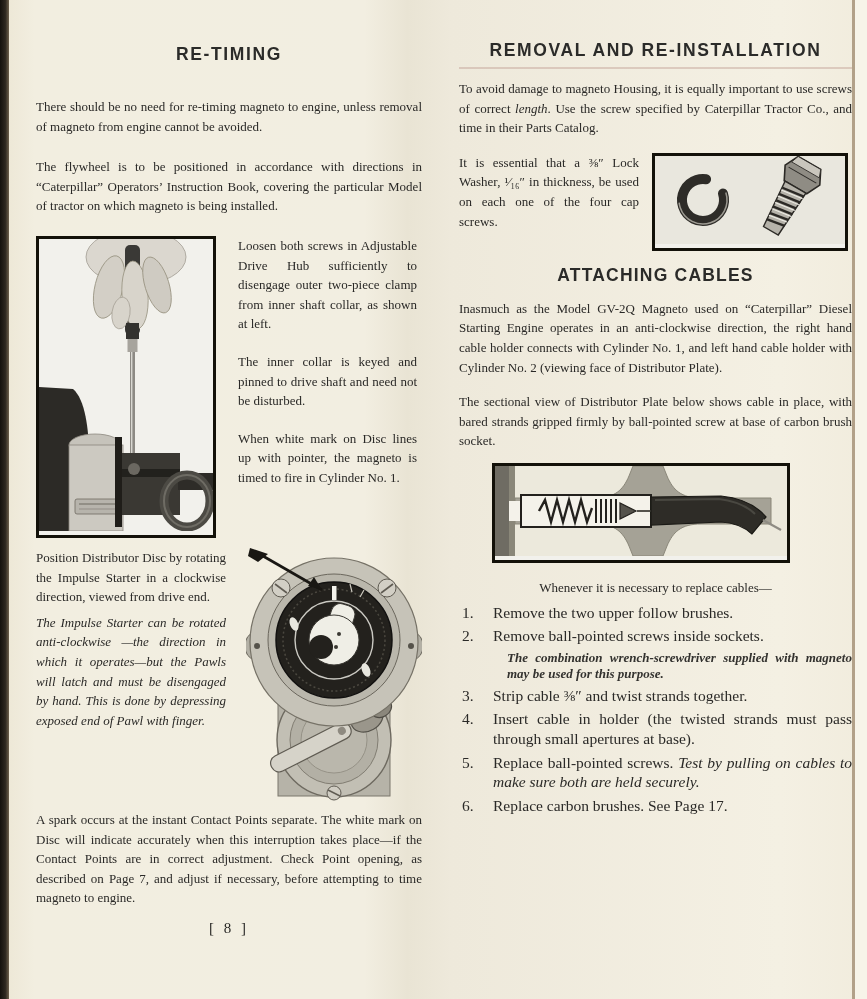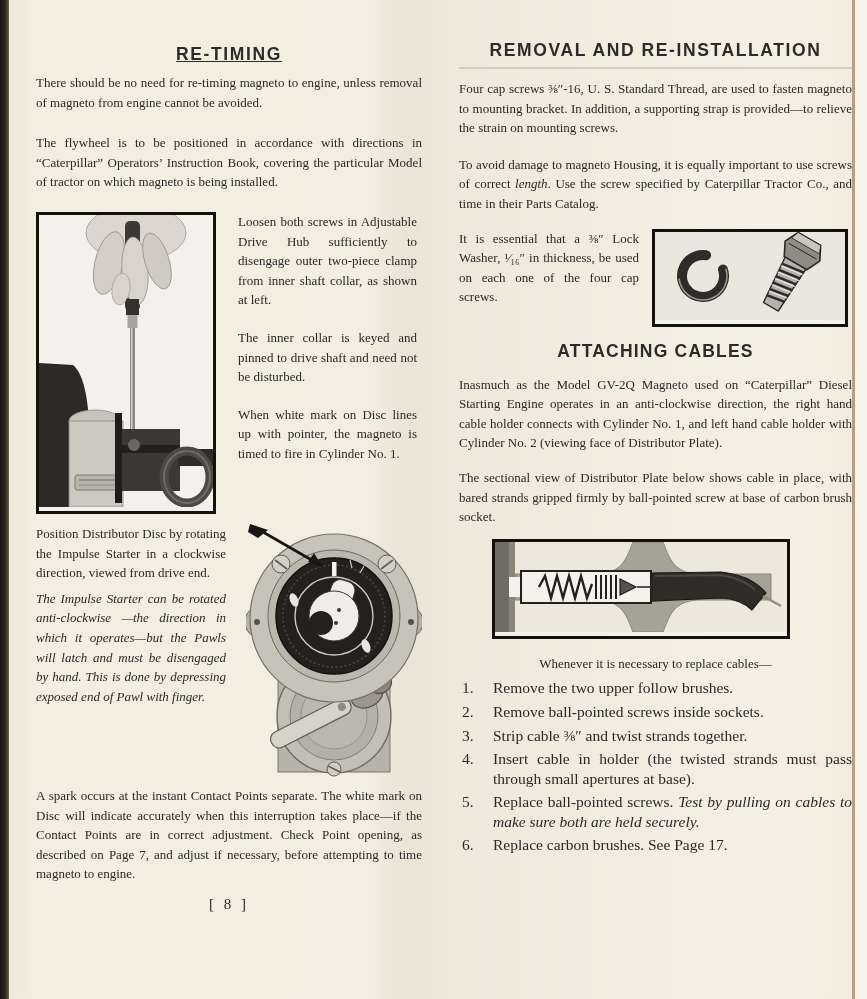--- a/index.html
+++ b/index.html
@@ -18,21 +18,21 @@
   .page-right{left:459px;top:40px;width:393px;}
   h1,h2{font-family:"Liberation Sans","DejaVu Sans",sans-serif;color:#2b2b29;
     font-size:17.5px;font-weight:700;letter-spacing:1.6px;text-align:center;margin:0;}
   p{font-size:13px;line-height:19.6px;text-align:justify;margin:0;}
   .it{font-style:italic;}
   .row{display:flex;}
   .frame{border:3px solid #131109;background:#f2f1ec;flex:none;}
   .pagenum{text-align:center;font-size:15px;letter-spacing:3px;margin-top:12px;}
   .title-rule{height:2px;background:rgba(185,145,135,.38);margin:6px 0 10px 0;}
   
-  .pl-title{margin:8px 0 8px 0;text-decoration:underline;}
+  .pl-title{margin:8px 0 32px 0;}
   .pl-p1{margin-bottom:21px;}
   .pl-p2{margin-bottom:20px;}
   .pl-row1{margin-bottom:10px;}
   .pl-colR{margin-left:22px;width:179px;}
   .pl-colR p{margin-bottom:18px;}
   .pl-row2 .colL{width:204px;margin-right:20px;}
   .pl-row2 .colL p{margin-bottom:6px;}
   .pl-bottom{margin-top:8px;}
   
   .pr-p1{margin-bottom:17px;}
@@ -173,21 +173,20 @@
       </svg>
     </div>
 
     <p class="pl-bottom">A spark occurs at the instant Contact Points separate. The white mark on Disc will indicate accurately when this interruption takes place—if the Contact Points are in correct adjustment. Check Point opening, as described on Page 7, and adjust if necessary, before attempting to time magneto to engine.</p>
     <div class="pagenum">[ 8 ]</div>
   </div>
 
   <div class="page page-right">
     <h1>REMOVAL AND RE-INSTALLATION</h1>
     <div class="title-rule"></div>
-    <p class="pr-p1">Four cap screws ⅜″-16, U. S. Standard Thread, are used to fasten magneto to mounting bracket. In addition, a supporting strap is provided—to relieve the strain on mounting screws.</p>
     <p class="pr-p2"><span>To avoid damage to magneto Housing, it is equally important to use screws of correct </span><span class="it">length</span><span>. Use the screw specified by Caterpillar Tractor Co., and time in their Parts Catalog.</span></p>
 
     <div class="row washer-row">
       <p>It is essential that a ⅜″ Lock Washer, ¹⁄₁₆″ in thickness, be used on each one of the four cap screws.</p>
       <div class="frame">
         <svg width="190" height="88" viewBox="0 0 190 88">
           <rect x="0" y="0" width="190" height="88" fill="#e9e7de"></rect>
 
           <g transform="rotate(-18 48 44)">
             <circle cx="48" cy="44" r="21" fill="none" stroke="#2e2c28" stroke-width="10" stroke-dasharray="108 24" stroke-linecap="round"></circle>
@@ -255,20 +254,21 @@
 
     <div>
       <div class="li">
         <span class="num">1.</span>
         <span class="litext">Remove the two upper follow brushes.</span>
       </div>
       <div class="li">
         <span class="num">2.</span>
         <span class="litext">Remove ball-pointed screws inside sockets.</span>
       </div>
+      <div class="note">The combination wrench-screwdriver supplied with magneto may be used for this purpose.</div>
       <div class="li">
         <span class="num">3.</span>
         <span class="litext">Strip cable ⅜″ and twist strands together.</span>
       </div>
       <div class="li">
         <span class="num">4.</span>
         <span class="litext">Insert cable in holder (the twisted strands must pass through small apertures at base).</span>
       </div>
       <div class="li">
         <span class="num">5.</span>

